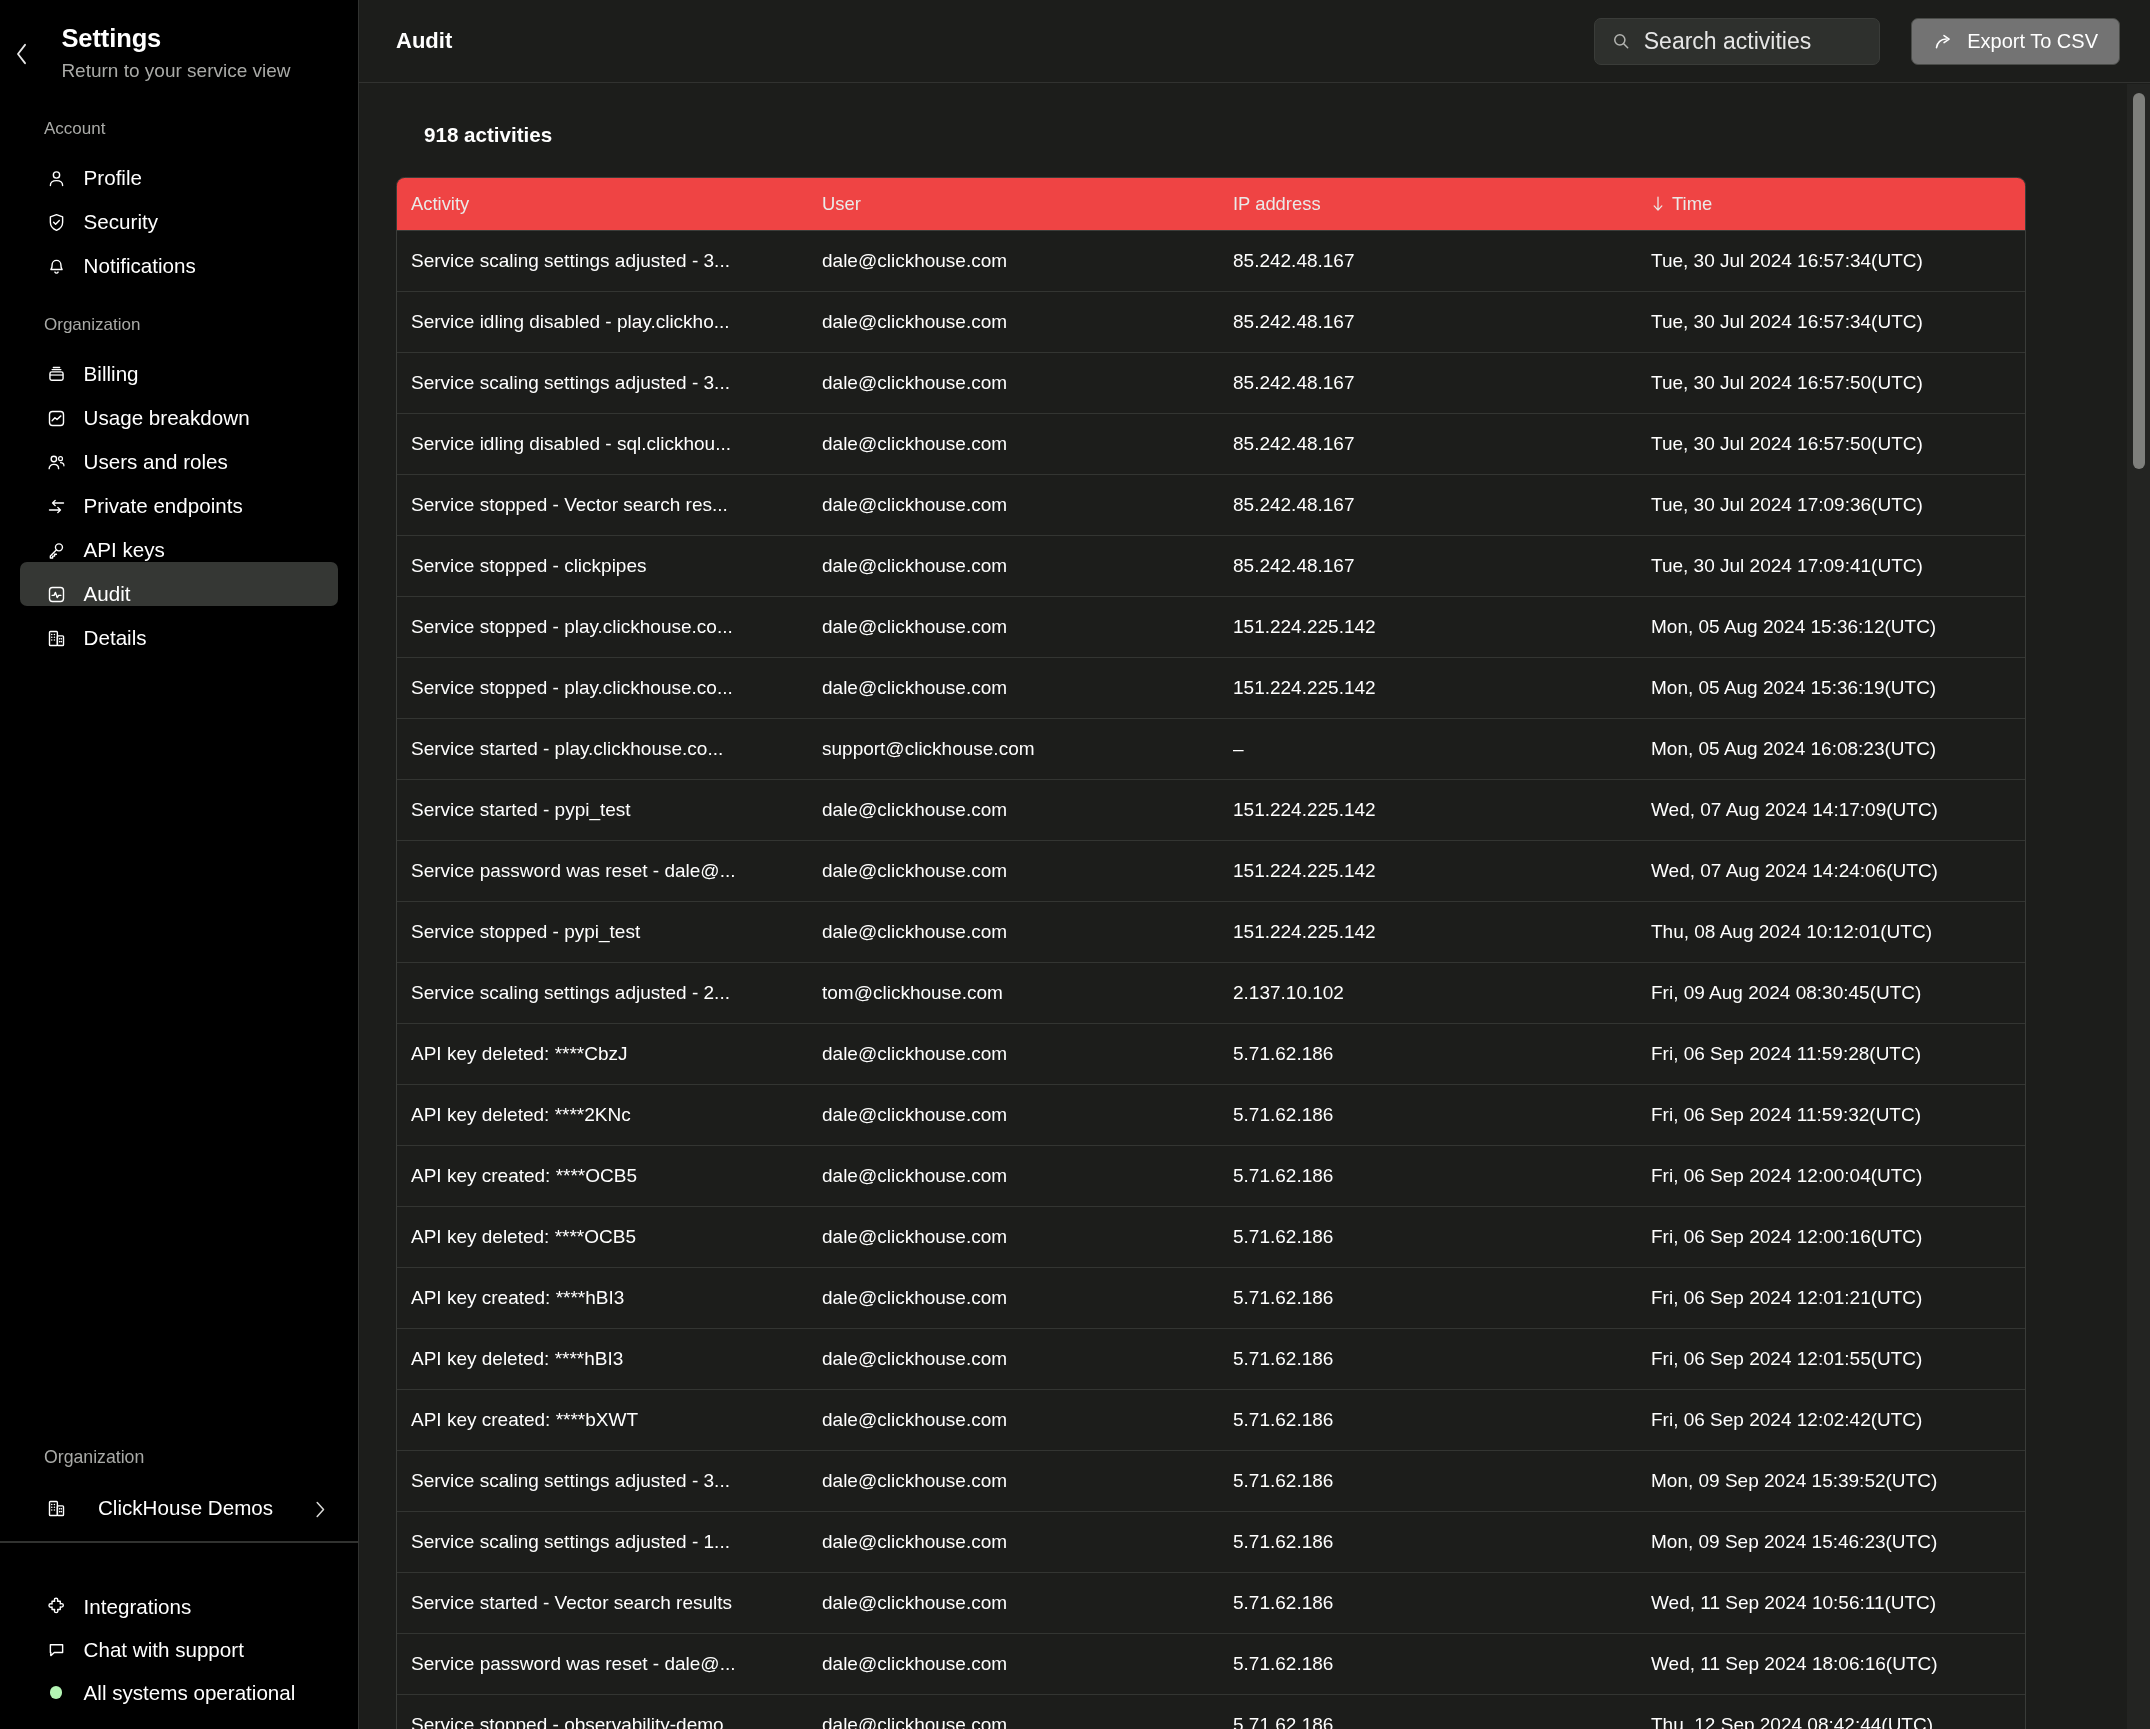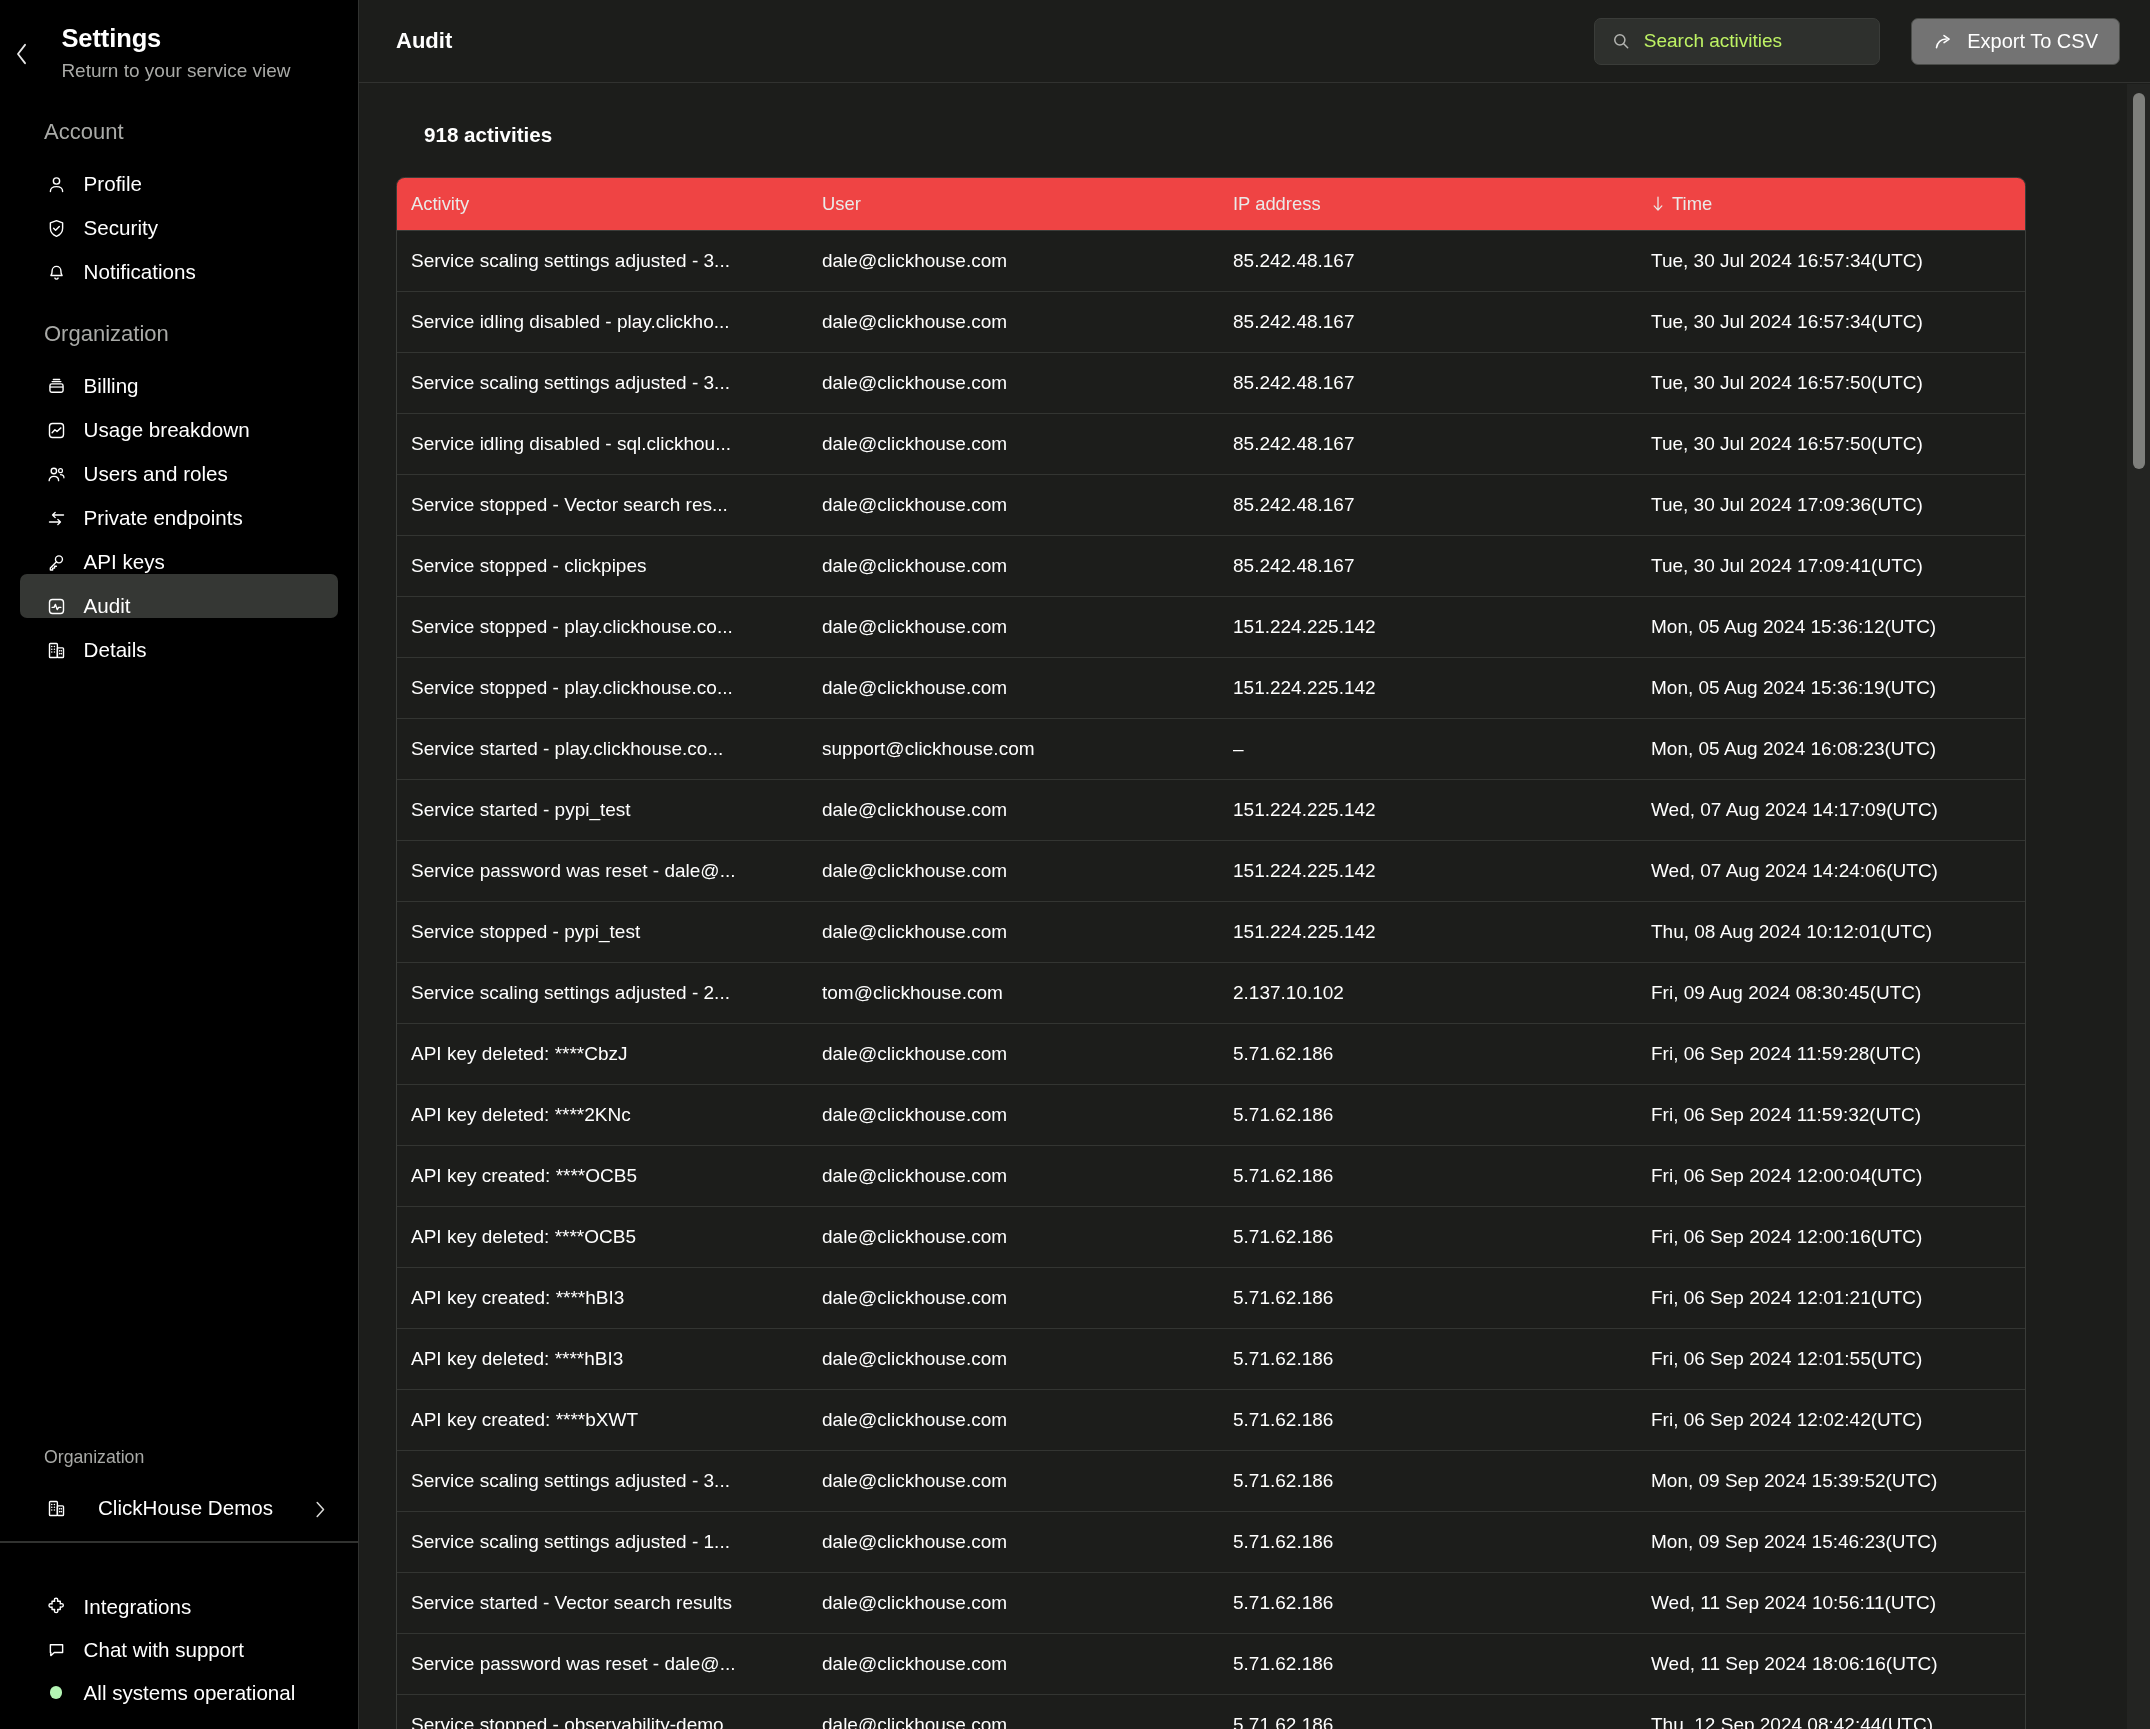--- a/index.html
+++ b/index.html
@@ -24,21 +24,21 @@
   .sb-head { padding: 24px 0 0 0; display:flex; align-items:flex-start; }
   .sb-back {
     width: 43px; flex: 0 0 43px; display:flex; justify-content:center;
     padding-top: 18.4px; color:#e6e6e6;
   }
   .sb-head-txt { padding-left: 18.4px; }
   .sb-title { font-size: 25.5px; font-weight: 700; letter-spacing: -0.1px; color:#fff; }
   .sb-sub { font-size: 19px; color: #a9aaa7; margin-top: 7px; }
 
   .sb-group-label {
-    font-size: 22px; color: #a9aaa7; padding: 0 0 0 44px;
+    font-size: 17px; color: #a9aaa7; padding: 0 0 0 44px;
     margin-top: 37px; margin-bottom: 7px;
   }
   .sb-item {
     display: flex; align-items: flex-end; gap: 15.6px;
     height: 44px; margin: 0 20px 0 20px; padding-left: 24px;
     border-radius: 7px; cursor: pointer;
   }
   .sb-item.active { background: #353734; }
   .sb-item .ico { width: 24px; height: 24px; flex:0 0 24px; display:flex; align-items:center; justify-content:center; }
   .sb-item .lbl { font-size: 20.6px; color: #fff; }
@@ -69,21 +69,21 @@
     padding: 0 31px 0 37px;
     border-bottom: 1.4px solid #313230;
     background:#1c1d1b;
   }
   .page-title { font-size: 22px; font-weight: 700; color:#fff; }
   .topbar-right { margin-left:auto; display:flex; align-items:center; gap: 31px; }
   .search-box {
     width: 286px; height: 47px; background:#2e302d; border:0.7px solid #3a3c39;
     border-radius: 7px; display:flex; align-items:center; padding: 0 15.6px; gap: 12.8px;
   }
-  .search-box .ph { font-size: 19px; color:#bef264; }
+  .search-box .ph { font-size: 23px; color:#e5e5e5; }
   .export-btn {
     height: 47px; border:0.7px solid #4a4c49; border-radius: 7px;
     display:flex; align-items:center; gap:12.8px; padding: 0 21px;
     background: #737373; cursor:pointer;
   }
   .export-btn .lbl { font-size: 20px; color:#fff; }
 
   .content {
     flex:1 1 auto; padding: 40px 0 0 37px; overflow: hidden; position: relative;
   }

